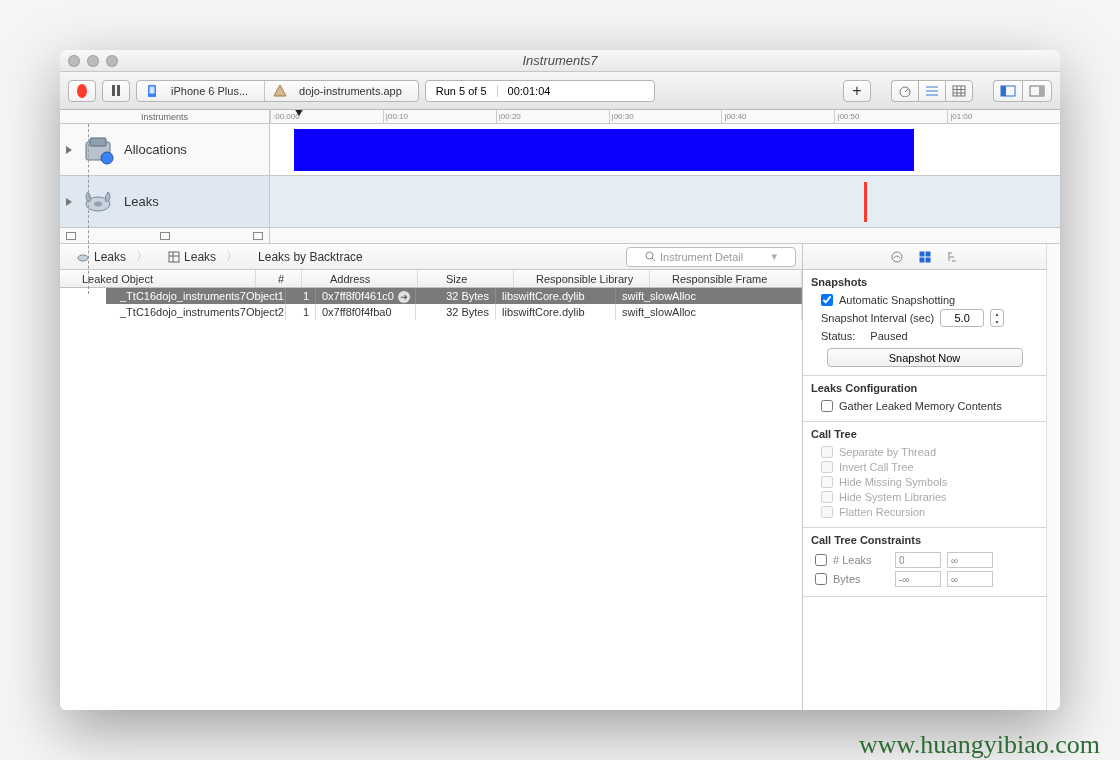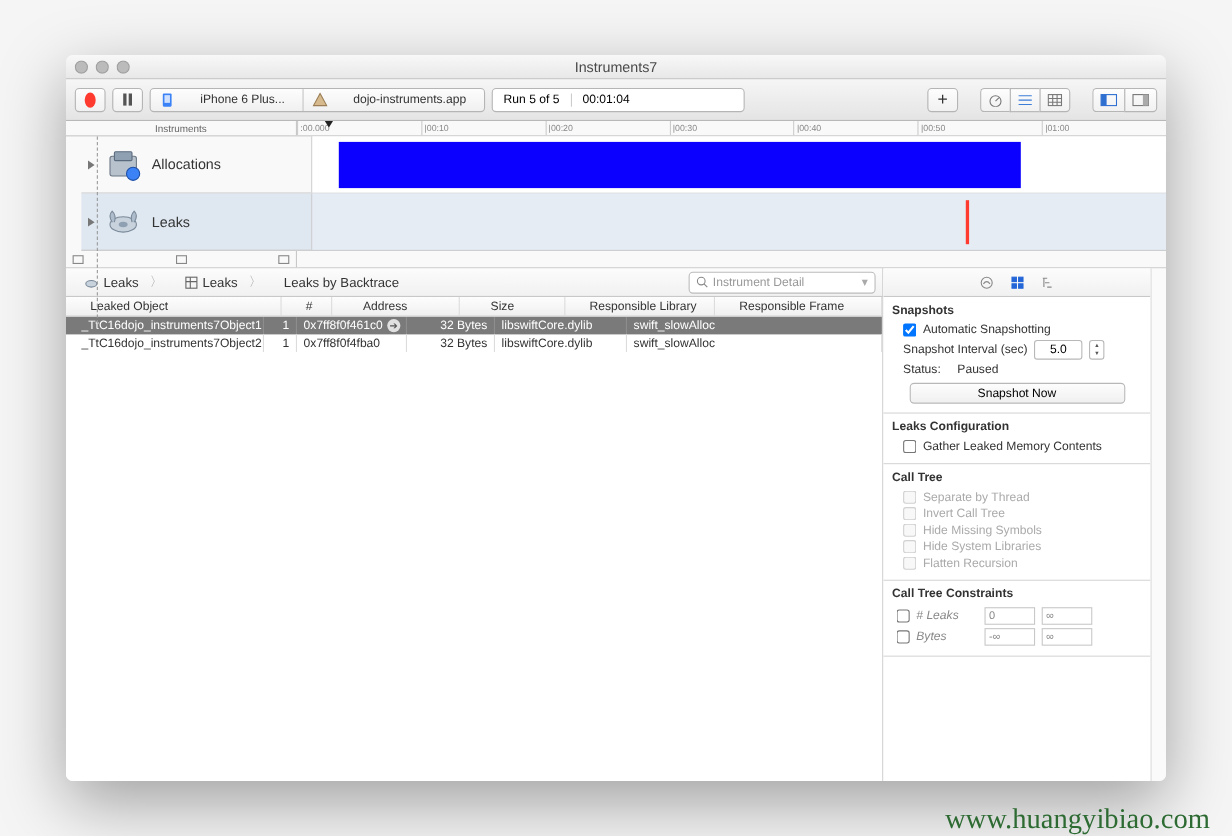--- a/index.html
+++ b/index.html
@@ -1,29 +1,29 @@
 <!DOCTYPE html>
 <html><head>
 <meta charset="utf-8">
 <style>
 * { margin: 0; padding: 0; box-sizing: border-box; font-family: -apple-system, "Helvetica Neue", Arial, sans-serif; }
 body { background: #f5f5f5; display: flex; align-items: center; justify-content: center; height: 760px; width: 1120px; }
 .window { width: 1000px; height: 660px; background: #ececec; border-radius: 6px; box-shadow: 0 20px 60px rgba(0,0,0,0.35); overflow: hidden; display: flex; flex-direction: column; position: relative; }
-.titlebar { height: 22px; background: linear-gradient(#f8f8f8,#e8e8e8); display: flex; align-items: center; justify-content: center; position: relative; border-bottom: 1px solid #c8c8c8; }
+.titlebar { height: 22px; background: linear-gradient(#f8f8f8,#e8e8e8); display: flex; align-items: center; justify-content: center; position: relative; border-bottom: 1px solid #c8c8c8; font-style: italic; }
 .traffic { position: absolute; left: 8px; top: 5px; display: flex; gap: 7px; }
 .tl { width: 12px; height: 12px; border-radius: 50%; background: #bbb; border: 0.5px solid rgba(0,0,0,0.15); }
 .titlebar-title { font-size: 13px; color: #4a4a4a; }
 .toolbar { height: 38px; background: linear-gradient(#f6f6f6,#e4e4e4); border-bottom: 1px solid #b8b8b8; display: flex; align-items: center; padding: 0 8px; gap: 6px; }
 .tb-btn { height: 22px; background: linear-gradient(#fdfdfd,#f1f1f1); border: 1px solid #b5b5b5; border-radius: 4px; display: inline-flex; align-items: center; justify-content: center; padding: 0 8px; font-size: 11px; color: #333; cursor: default; }
 .record { width: 28px; }
 .record-dot { width: 14px; height: 14px; background: #ff3b30; border-radius: 50%; }
 .pause-bars { display: flex; gap: 2px; }
 .pause-bars div { width: 3px; height: 11px; background: #555; }
 .crumb { background: linear-gradient(#fdfdfd,#f0f0f0); border: 1px solid #b5b5b5; height: 22px; display: flex; align-items: center; font-size: 11px; color: #333; border-radius: 4px; overflow: hidden; }
-.crumb span { padding: 0 8px; display: flex; align-items: center; gap: 15px; height: 100%; position: relative; }
+.crumb span { padding: 0 8px; display: flex; align-items: center; gap: 4px; height: 100%; position: relative; }
 .crumb span + span { border-left: 1px solid #c5c5c5; }
 .runbox { background: #fff; border: 1px solid #b5b5b5; border-radius: 4px; height: 22px; display: flex; align-items: center; font-size: 11px; width: 230px; }
 .runbox > div { padding: 0 10px; }
 .runbox > div:first-child { border-right: 1px solid #ccc; }
 .spacer { flex: 1; }
 .tb-group { display: flex; }
 .tb-group .tb-btn { border-radius: 0; border-right-width: 0; padding: 0 6px; }
 .tb-group .tb-btn:first-child { border-top-left-radius: 4px; border-bottom-left-radius: 4px; }
 .tb-group .tb-btn:last-child { border-top-right-radius: 4px; border-bottom-right-radius: 4px; border-right-width: 1px; }
 .tracks { background: #f9f9f9; }
@@ -47,42 +47,42 @@
 .mini-row { height: 16px; display:flex; border-bottom:1px solid #c8c8c8;}
 .mini-left { width:210px; border-right:1px solid #c8c8c8; display:flex; align-items:center; justify-content:space-between; padding:0 6px;}
 .mini-icon { width:10px; height:8px; border:1px solid #888;}
 .main { flex:1; display:flex; min-height:0;}
 .detail { flex:1; display:flex; flex-direction:column; border-right:1px solid #c8c8c8; min-width:0;}
 .detail-bar { height: 26px; border-bottom:1px solid #c8c8c8; display:flex; align-items:center; padding:0 6px; gap:6px; background: linear-gradient(#fdfcfc,#f2f1f1);}
 .det-crumb { display:flex; align-items:center; font-size:12px; color:#333;}
 .det-crumb > span { padding: 0 10px; position:relative; display:flex; align-items:center; gap:4px;}
 .det-crumb > span:after { content:"〉"; color:#aaa; margin-left:6px;}
 .det-crumb > span:last-child:after { content:"";}
-.search { margin-left:auto; width:170px; height:20px; border:1px solid #bcbcbc; border-radius:4px; background:#fff; display:flex; align-items:center; padding:0 6px; font-size:11px; color:#999; gap:4px;}
+.search { margin-left:auto; width:170px; height:20px; border:1px solid #bcbcbc; border-radius:4px; background:#fff; display:flex; align-items:center; padding:0 18px; font-size:11px; color:#999; gap:4px;}
 .table-head { display:flex; font-size:11px; color:#333; background:linear-gradient(#fdfdfd,#f0f0f0); border-bottom:1px solid #c0c0c0; height:18px;}
 .table-head > div, .trow > div { border-right:1px solid #dcdcdc; padding: 2px 6px; overflow:hidden; white-space:nowrap;}
 .col-obj { flex: 0 0 180px; } .col-cnt { flex: 0 0 30px; text-align:right;} .col-addr { flex: 0 0 100px; } .col-size { flex: 0 0 80px; text-align:right;} .col-lib { flex: 0 0 120px;} .col-frame { flex:1;}
-.tbody { flex:1; overflow:auto; font-size:11px; background:#fff;}
+.tbody { flex:1; overflow:auto; font-size:11px; background:#fff;padding-left:46px;}
 .trow { display:flex; height:16px; color:#333;}
 .trow.sel { background:#7a7a7a; color:#fff;}
 .trow.sel > div { border-right-color: rgba(255,255,255,0.15);}
 .inspector { width:243px; background:#fff; display:flex; flex-direction:column; font-size:11px; overflow-y:auto;}
 .insp-top { height:26px; border-bottom:1px solid #c8c8c8; display:flex; align-items:center; justify-content:center; gap:14px; background: linear-gradient(#fdfcfc,#f2f1f1);}
 .insp-top svg { stroke:#2466d8; fill:none;}
 .section { border-bottom:1px solid #d6d6d6; padding:6px 8px;}
 .section h4 { font-size:11px; font-weight:bold; color:#333; margin-bottom:6px;}
 .field-row { display:flex; align-items:center; gap:6px; margin:3px 0 3px 10px; color:#333;}
 .chk { width:12px; height:12px;}
 .numbox { width:44px; height:18px; border:1px solid #b8b8b8; border-radius:3px; font-size:11px; text-align:center; background:#fff;}
 .stepper { width:14px; height:18px; display:flex; flex-direction:column; border:1px solid #b8b8b8; border-radius:3px;}
 .stepper div {flex:1; font-size:6px; text-align:center; line-height:8px; color:#555;}
 .wide-btn { display:block; width: 196px; margin: 6px auto 2px; height:19px; border:1px solid #b8b8b8; border-radius:4px; background:linear-gradient(#fdfdfd,#f0f0f0); font-size:11px;}
 .disabled { color:#aaa !important;}
 .constraint-row { display:flex; align-items:center; gap:6px; margin:3px 0 3px 4px;}
-.constraint-row .lbl{ width:56px; color:#888;font-style:italic;}
+.constraint-row .lbl{ width:56px; color:#888;}
 .cbox { width:46px; height:16px; border:1px solid #c8c8c8; font-size:10px; padding:0 3px; color:#888; background:#fff;}
 .watermark { position:absolute; right:20px; bottom:0; font-family: Georgia, "Times New Roman", serif; font-size:26px; color:#2d6b33; pointer-events:none;}
 .scrollbar-v { width:14px; background:#fafafa; border-left:1px solid #dedede;}
 .ico-sm { width:14px;height:14px;}
 .addr-go { display:inline-flex; width:12px;height:12px;border-radius:50%;background:#9b9b9b;color:#fff;font-size:9px;align-items:center;justify-content:center;margin-left:4px;}
 .trow.sel .addr-go{ background:#e0e0e0; color:#555;}
 .table-head > div { display:flex; align-items:center;margin-left:16px;}
 </style>
 </head>
 <body>
@@ -179,21 +179,21 @@
           <span>:00.000</span>
           <span>|00:10</span>
           <span>|00:20</span>
           <span>|00:30</span>
           <span>|00:40</span>
           <span>|00:50</span>
           <span>|01:00</span>
         </div>
       </div>
     </div>
-    <div style="position:relative;padding-left:14px;">
+    <div style="position:relative;">
       <div class="playline"></div>
       <div class="track">
         <div class="track-label">
           <div class="disclosure"></div>
           <div class="track-icon">
             <svg viewBox="0 0 36 36" width="36" height="36">
                 <rect x="6" y="10" width="24" height="18" rx="2" fill="#b8c2cc" stroke="#6b7785"></rect>
                 <rect x="10" y="6" width="16" height="8" rx="1" fill="#8fa0b3" stroke="#5a6b7d"></rect>
                 <circle cx="27" cy="26" r="6" fill="#3b82f6" stroke="#1e50a8"></circle>
               </svg>

